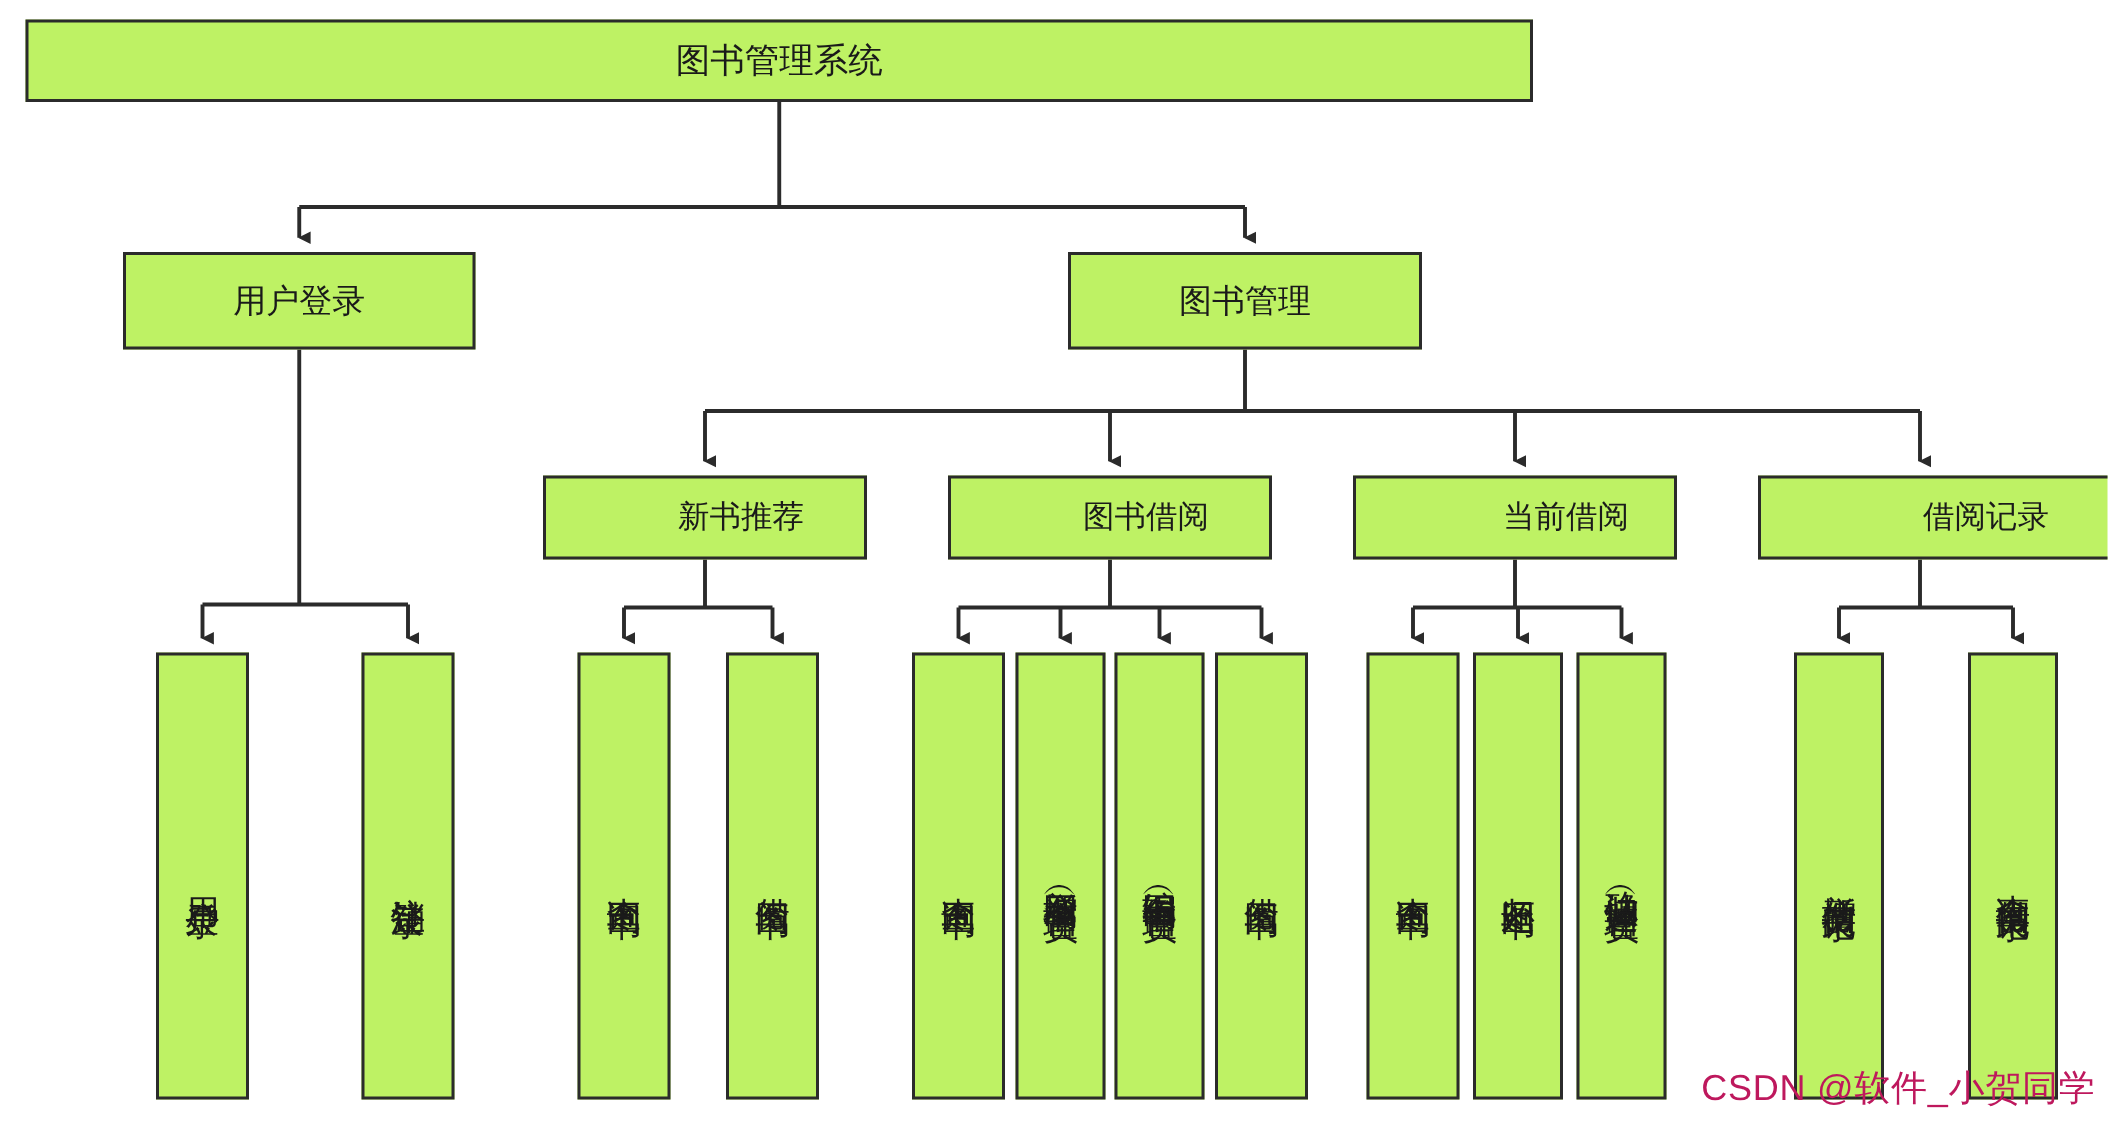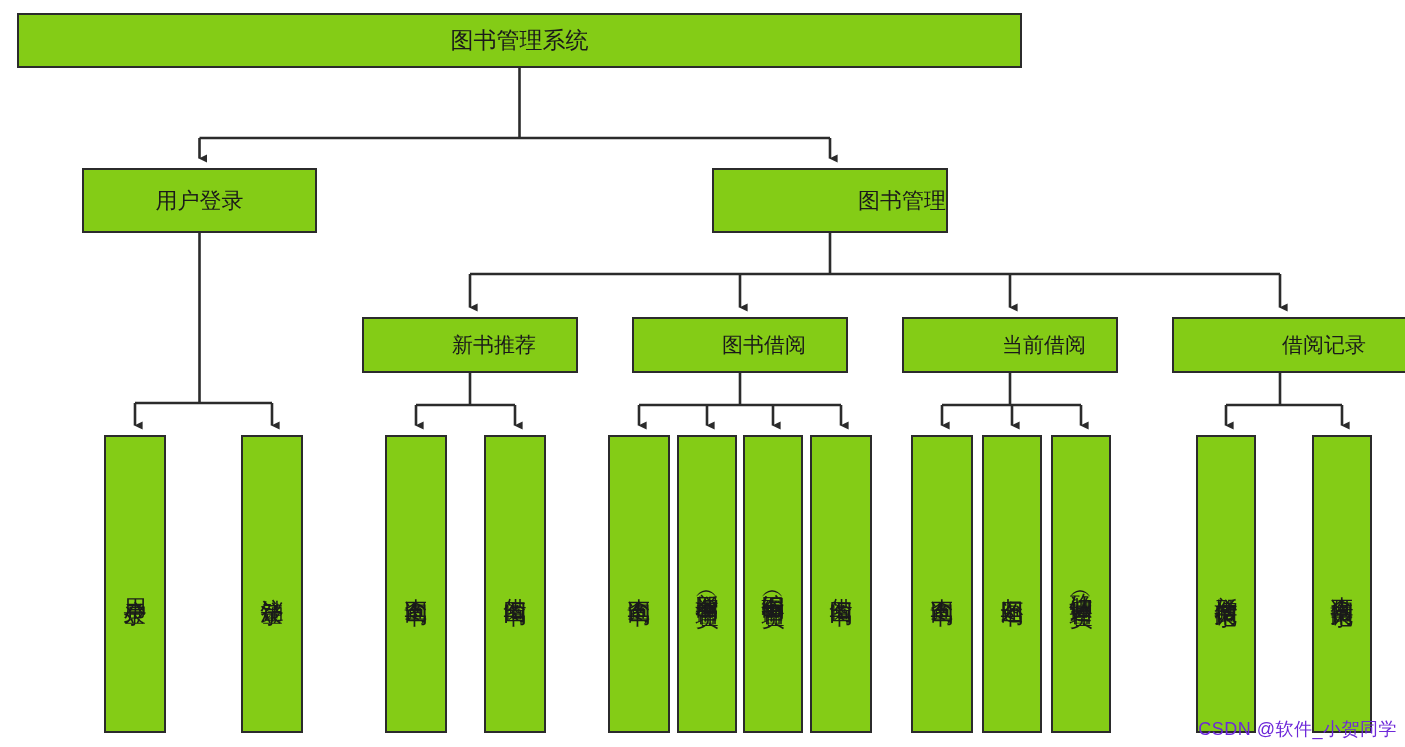--- a/index.html
+++ b/index.html
@@ -22,21 +22,21 @@
   svg.diagram-canvas {
     position: absolute;
     left: 0;
     top: 0;
     width: 1405px;
     height: 747px;
   }
   .node-box {
     position: absolute;
     box-sizing: border-box;
-    background: #84cc16;
+    background: #bef264;
     border: 2px solid #2b2b2b;
     display: flex;
     align-items: center;
     justify-content: center;
     overflow: hidden;
   }
   .node-label {
     color: #1a1a1a;
     text-align: center;
     white-space: nowrap;
@@ -54,22 +54,22 @@
     writing-mode: vertical-rl;
     text-orientation: upright;
     letter-spacing: 2px;
     white-space: normal;
     max-height: 100%;
   }
   #watermark {
     position: absolute;
     right: 8px;
     bottom: 6px;
-    font-size: 18px;
-    color: #6d28d9;
+    font-size: 24px;
+    color: #be185d;
     letter-spacing: 0.5px;
     white-space: nowrap;
     pointer-events: none;
   }
 </style>
 </head>
 <body>
 
 <div id="diagram-root">
 
@@ -116,21 +116,21 @@
       </g>
   </svg>
 
   <div class="node-box node-root" style="left:17px; top:13px; width:1005px; height:55px;">
     <span class="node-label">图书管理系统</span>
   </div>
 
   <div class="node-box node-l1" style="left:82px; top:168px; width:235px; height:65px;">
     <span class="node-label">用户登录</span>
   </div>
-  <div class="node-box node-l1" style="left:712px; top:168px; width:236px; height:65px;justify-content:flex-end;">
+  <div class="node-box node-l1" style="left:712px; top:168px; width:236px; height:65px;">
     <span class="node-label">图书管理</span>
   </div>
 
   <div class="node-box node-l2" style="left:362px; top:317px; width:216px; height:56px;">
     <span class="node-label">新书推荐</span>
   </div>
   <div class="node-box node-l2" style="left:632px; top:317px; width:216px; height:56px;justify-content:center;">
     <span class="node-label">图书借阅</span>
   </div>
   <div class="node-box node-l2" style="left:902px; top:317px; width:216px; height:56px;padding-left:20px;">

